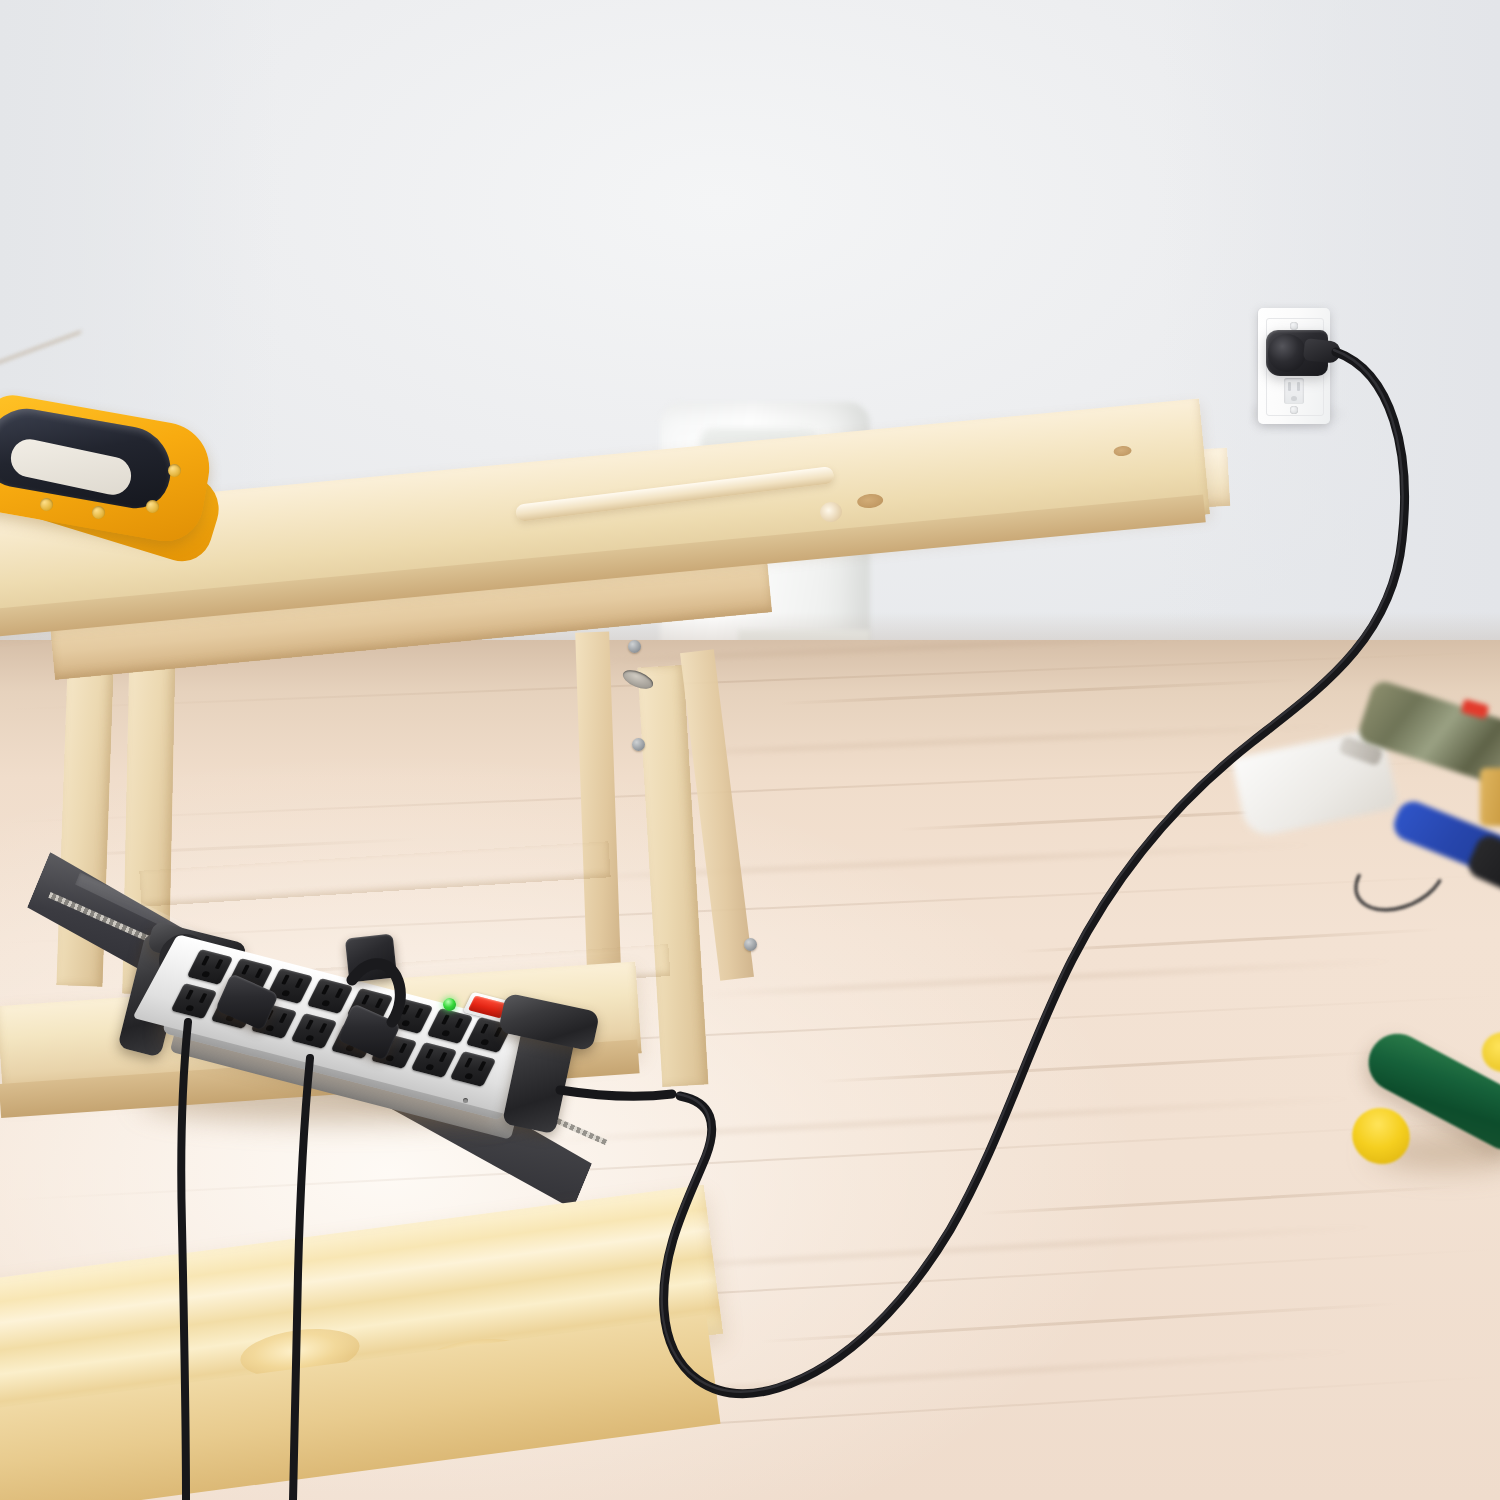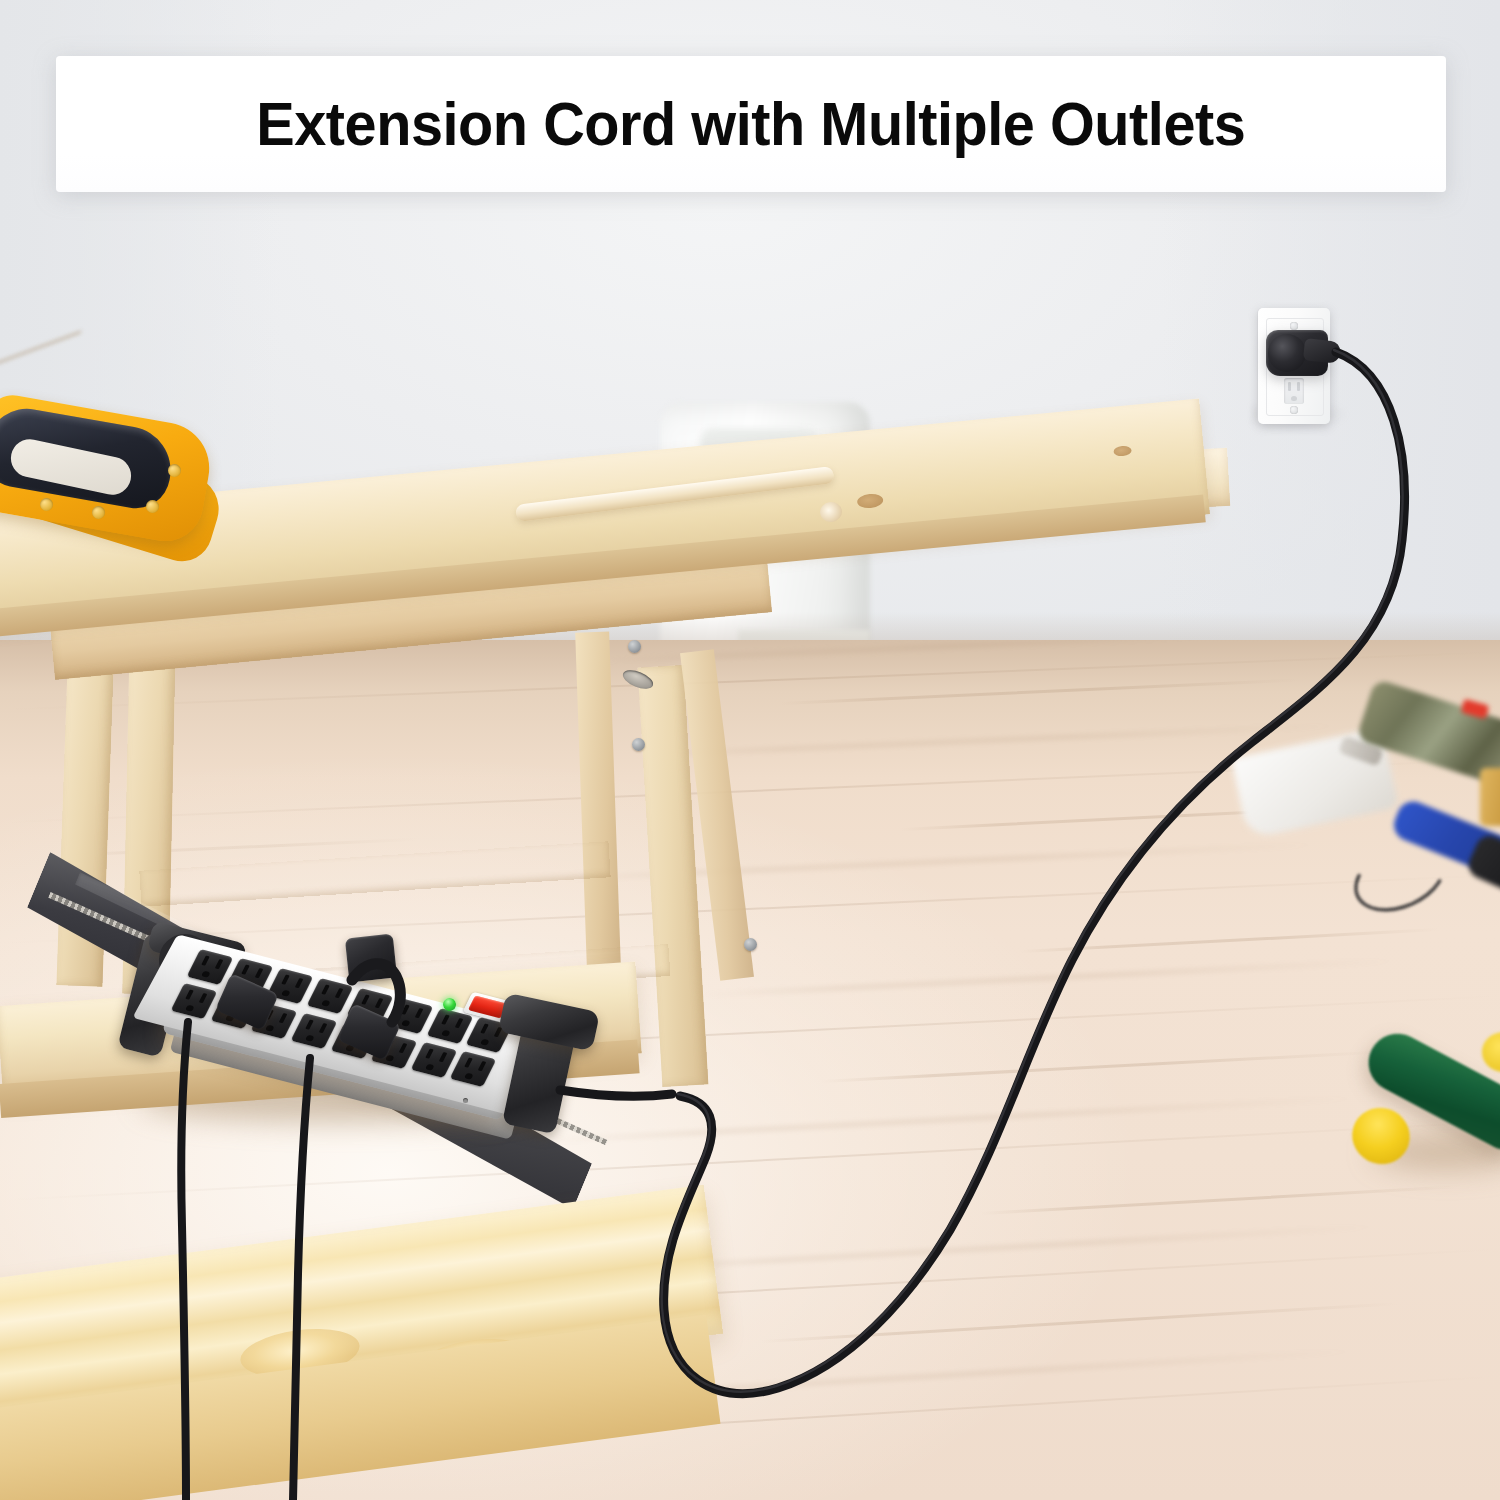--- a/index.html
+++ b/index.html
@@ -734,17 +734,14 @@
 
     <path d="M560,1090 C598,1096 640,1098 672,1094" fill="none" stroke="#17171a" stroke-width="9" stroke-linecap="round"></path>
 
     <path d="M188,1022 C182,1082 180,1150 182,1226 C184,1320 186,1420 186,1500" fill="none" stroke="#17171a" stroke-width="8" stroke-linecap="round"></path>
 
     <path d="M310,1058 C304,1120 300,1196 298,1274 C296,1360 294,1440 293,1500" fill="none" stroke="#17171a" stroke-width="8" stroke-linecap="round"></path>
 
     <path d="M352,980 C366,960 386,958 396,976 C404,992 400,1010 392,1022" fill="none" stroke="#1a1a1d" stroke-width="11" stroke-linecap="round"></path>
   </svg>
 
-  <div class="banner">
-    <div class="banner-title">Extension Cord with Multiple Outlets</div>
-  </div>
 
 </div>
 
 </body></html>

